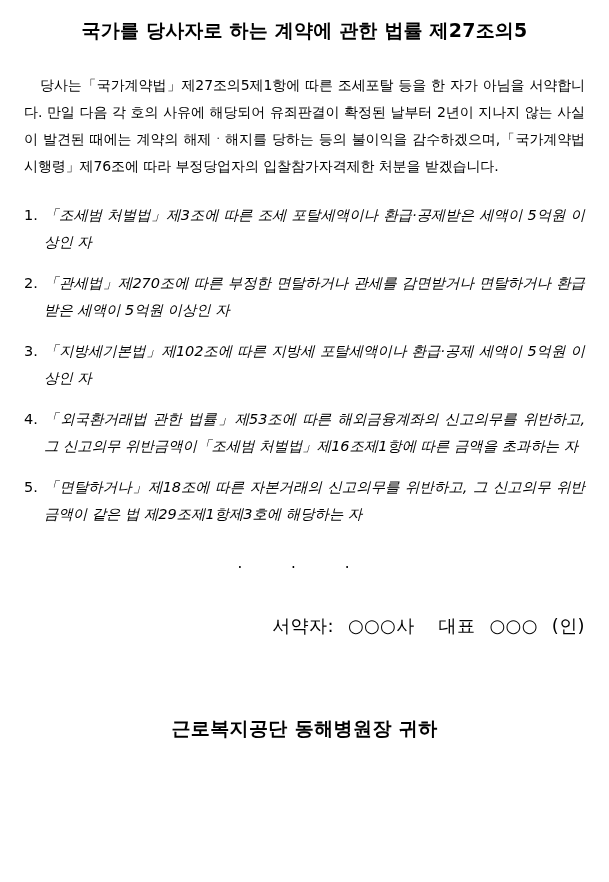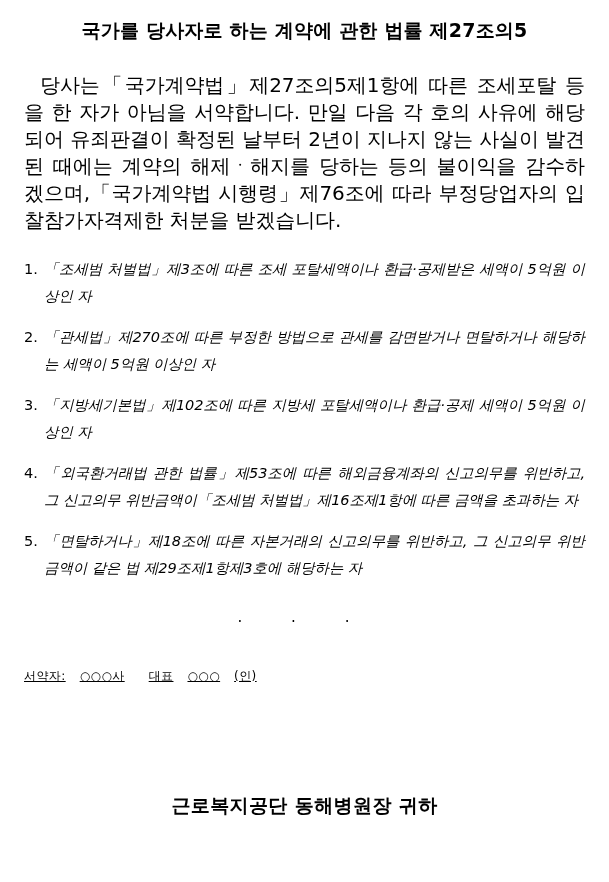--- a/index.html
+++ b/index.html
@@ -29,21 +29,21 @@
     letter-spacing: 0.2px;
     margin-top: 14px;
     margin-bottom: 16px;
   }
   .doc-title .title-line {
     display: block;
     white-space: nowrap;
   }
   .intro {
     margin-top: 26px;
-    font-size: 20px;
+    font-size: 14px;
     line-height: 27px;
     text-align: justify;
     text-justify: inter-character;
     letter-spacing: -0.1px;
     text-indent: 16px;
   }
   .clause-list {
     margin-top: 22px;
   }
   .clause {
@@ -67,33 +67,32 @@
     font-style: italic;
   }
   .dots {
     text-align: center;
     letter-spacing: 22px;
     font-size: 15px;
     margin-top: 26px;
     color: #000;
   }
   .signer-line {
-    text-align: left;
-    font-size: 12px;
+    text-align: right;
+    font-size: 18px;
     margin-top: 42px;
     letter-spacing: 0.4px;
-    text-decoration: underline;
   }
   .signer-line .gap-sm { display: inline-block; width: 14px; }
   .signer-line .gap-md { display: inline-block; width: 24px; }
   .recipient {
     text-align: center;
     font-weight: bold;
     font-size: 19px;
-    margin-top: 108px;
+    margin-top: 78px;
     letter-spacing: 0.4px;
   }
 </style>
 </head>
 <body>
 
 <div class="page">
 
   <div class="doc-title">
     <span class="title-line">국가를 당사자로 하는 계약에 관한 법률 제27조의5</span>
@@ -103,21 +102,21 @@
 
   <div class="clause-list">
 
     <div class="clause">
       <span class="clause-num">1.</span>
       <span class="clause-text">「조세범 처벌법」제3조에 따른 조세 포탈세액이나 환급·공제받은 세액이 5억원 이상인 자</span>
     </div>
 
     <div class="clause">
       <span class="clause-num">2.</span>
-      <span class="clause-text">「관세법」제270조에 따른 부정한 방법으로 관세를 감면받거나 면탈하거나 해당하는 세액이 5억원 이상인 자</span>
+      <span class="clause-text">「관세법」제270조에 따른 부정한 면탈하거나 관세를 감면받거나 면탈하거나 환급받은 세액이 5억원 이상인 자</span>
     </div>
 
     <div class="clause">
       <span class="clause-num">3.</span>
       <span class="clause-text">「지방세기본법」제102조에 따른 지방세 포탈세액이나 환급·공제 세액이 5억원 이상인 자</span>
     </div>
 
     <div class="clause">
       <span class="clause-num">4.</span>
       <span class="clause-text">「외국환거래법 관한 법률」제53조에 따른 해외금융계좌의 신고의무를 위반하고, 그 신고의무 위반금액이「조세범 처벌법」제16조제1항에 따른 금액을 초과하는 자</span>

